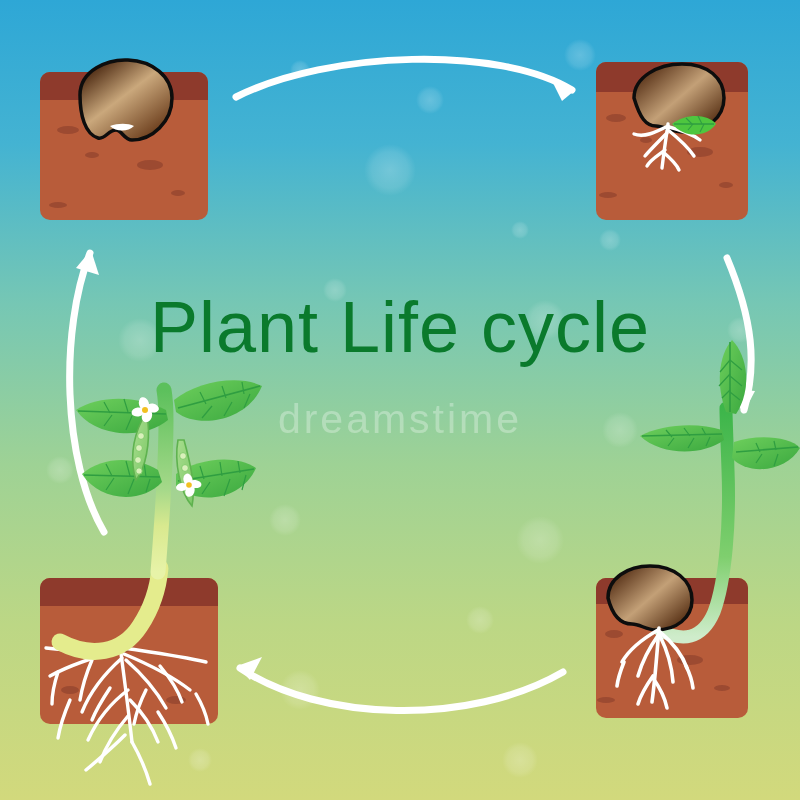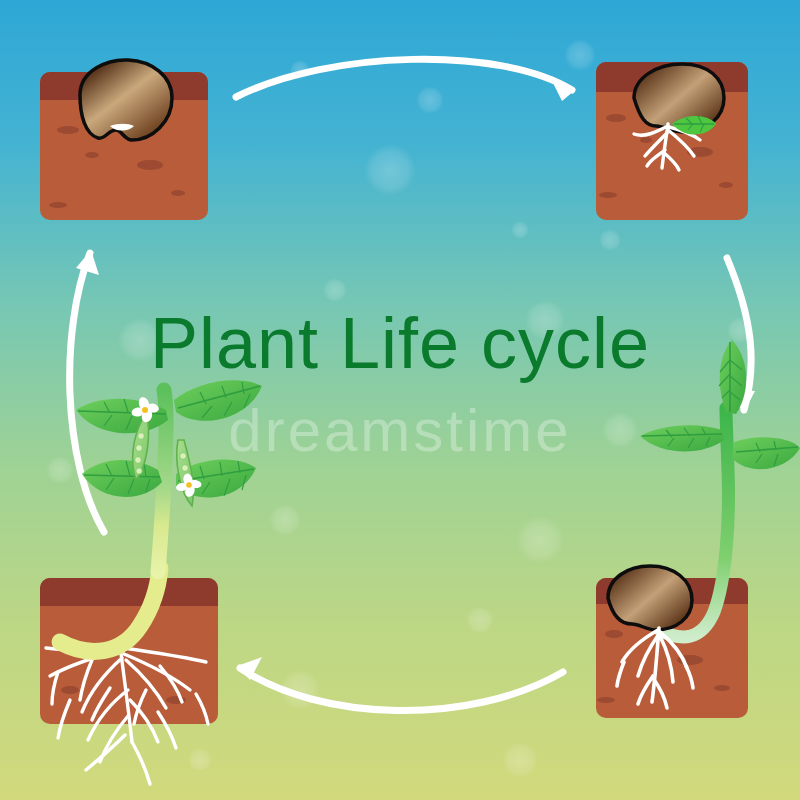--- a/index.html
+++ b/index.html
@@ -29,30 +29,29 @@
     top: 286px;
     width: 800px;
     text-align: center;
     font-family: "Liberation Sans", sans-serif;
     font-size: 72px;
     font-weight: 400;
     letter-spacing: 1px;
     color: #0a7a2c;
     white-space: nowrap;
     pointer-events: none;
-    margin-top: 16px;
   }
   #watermark {
     position: absolute;
     left: 0;
     top: 396px;
     width: 800px;
     text-align: center;
     font-family: "Liberation Sans", sans-serif;
-    font-size: 60px;
+    font-size: 41px;
     letter-spacing: 3px;
     color: rgba(255,255,255,0.30);
     pointer-events: none;
     user-select: none;
   }
 </style>
 </head>
 <body>
 
 <div id="stage">

